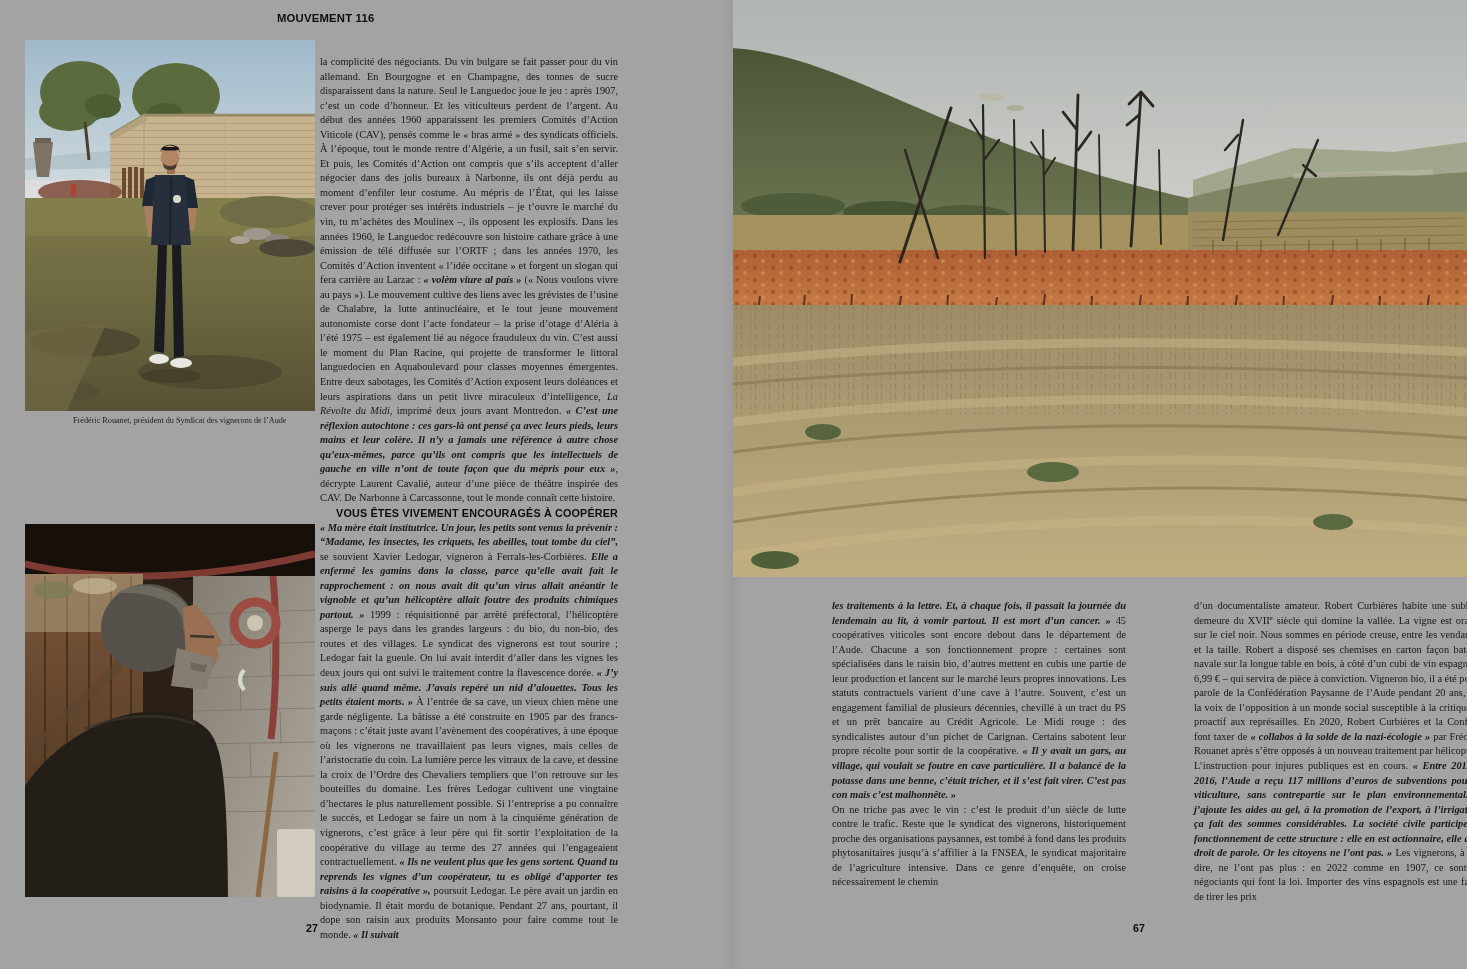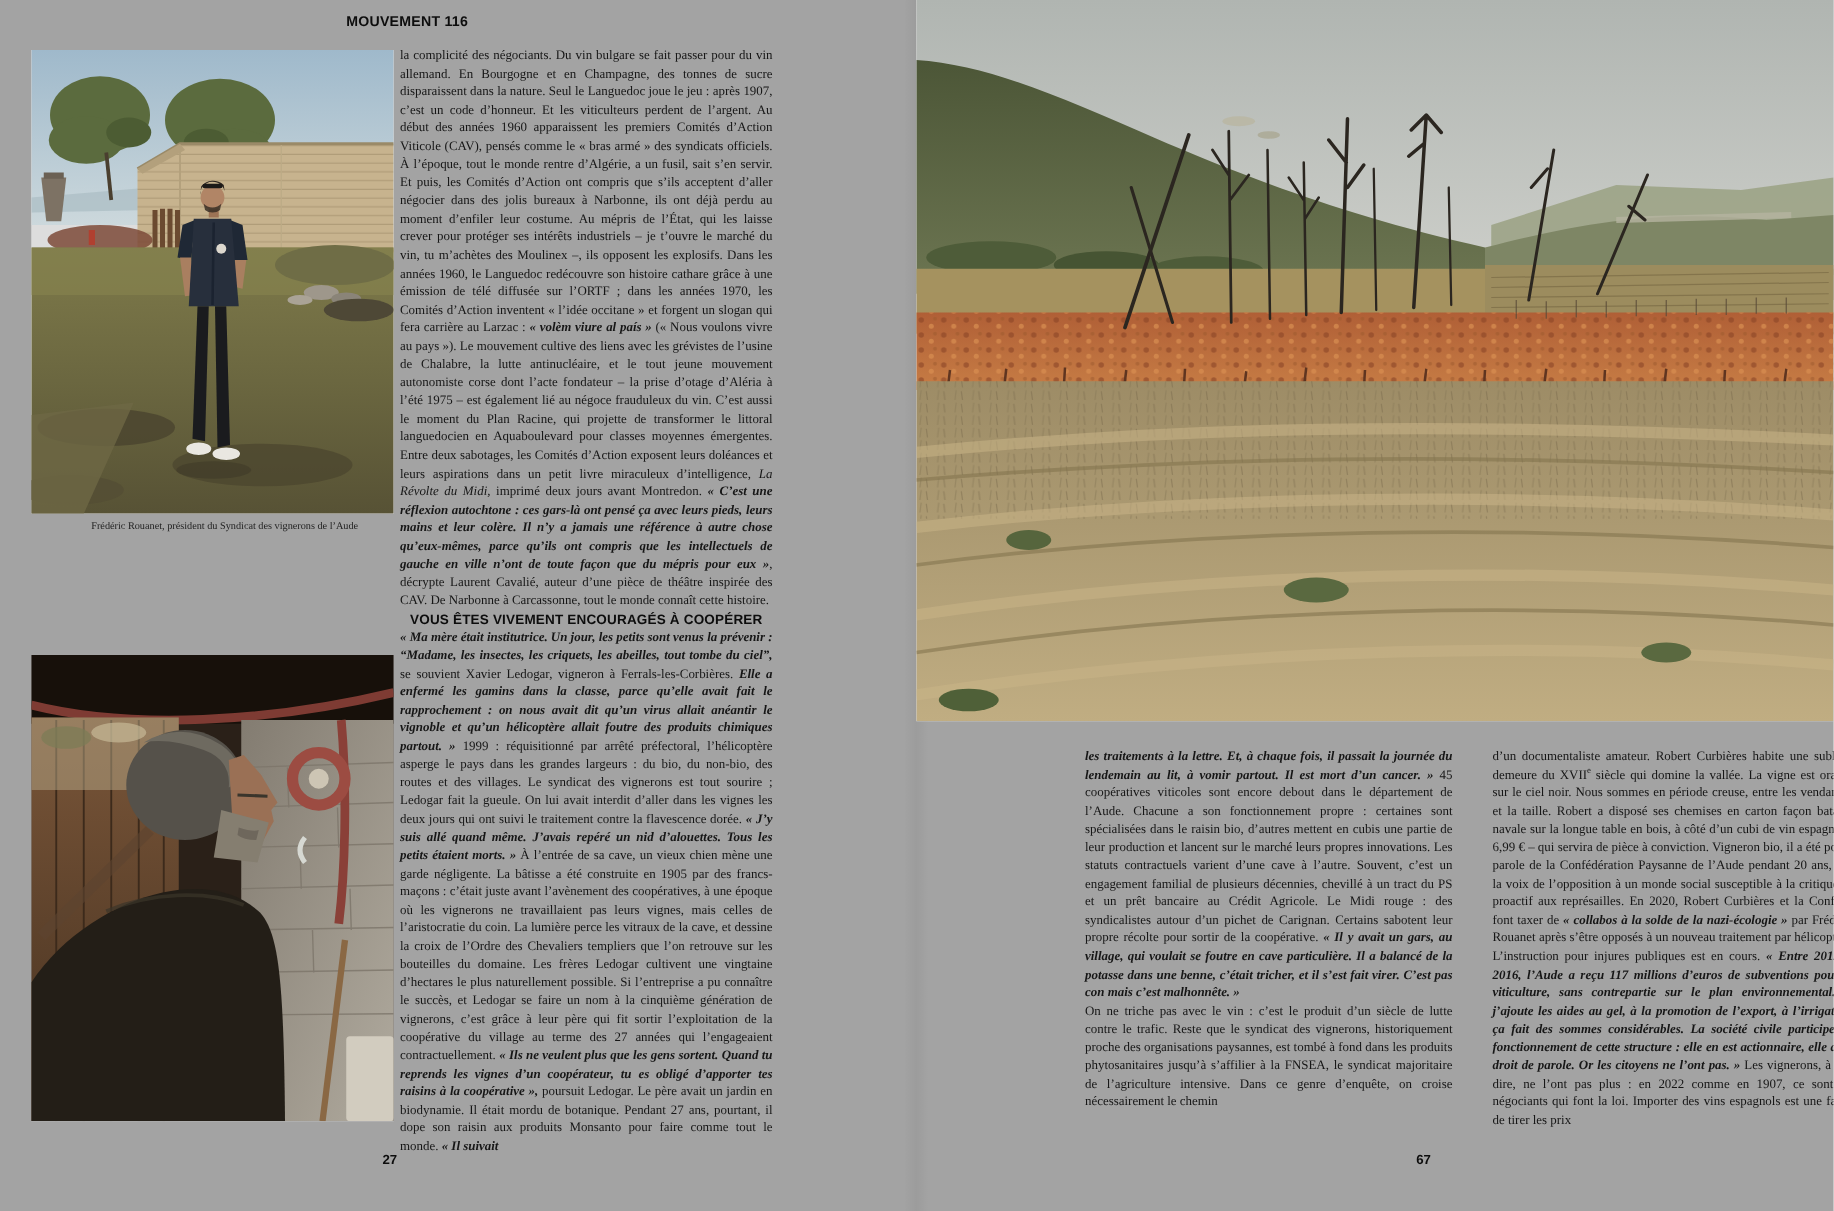--- a/index.html
+++ b/index.html
@@ -14,26 +14,26 @@
   #photo1{left:25px;top:40px;width:290px;height:371px;}
   #photo2{left:25px;top:524px;width:290px;height:373px;}
   #photo3{left:733px;top:0;width:734px;height:577px;}
   .caption{position:absolute;z-index:2;font-family:"Liberation Serif",serif;font-size:8.2px;
            line-height:9.8px;color:#222;padding-left:48px;}
   #cap1{left:25px;top:416px;width:290px;}
   #cap2{left:25px;top:502px;width:302px;}
   .bodycol{position:absolute;z-index:2;font-size:10.35px;line-height:14.55px;
            text-align:justify;color:#161616;}
   .bodycol p{margin:0;}
-  #colL{left:320px;top:38px;width:298px;}
-  #colR1{left:868px;top:599px;width:294px;}
+  #colL{left:320px;top:55px;width:298px;}
+  #colR1{left:832px;top:599px;width:294px;}
   #colR2{left:1157px;top:599px;width:290px;margin-left:37px;}
   #colR1 p + p{}
   .subhead{font-family:"Liberation Sans",sans-serif;font-weight:bold;font-size:10.8px;
-           letter-spacing:.15px;margin:9px 0 4px;text-align:center;color:#0d0d0d;}
+           letter-spacing:.15px;margin:9px 0 4px;text-align:right;color:#0d0d0d;}
   em{font-style:italic;}
   em.b{font-style:italic;font-weight:bold;}
   sup{font-size:68%;vertical-align:super;line-height:0;}
   .pagenum{position:absolute;z-index:2;font-family:"Liberation Sans",sans-serif;
            font-weight:bold;font-size:10.6px;color:#0d0d0d;}
   #pn66{left:306px;top:922px;}
   #pn67{left:1133px;top:922px;}
 </style>
 </head>
 <body>

